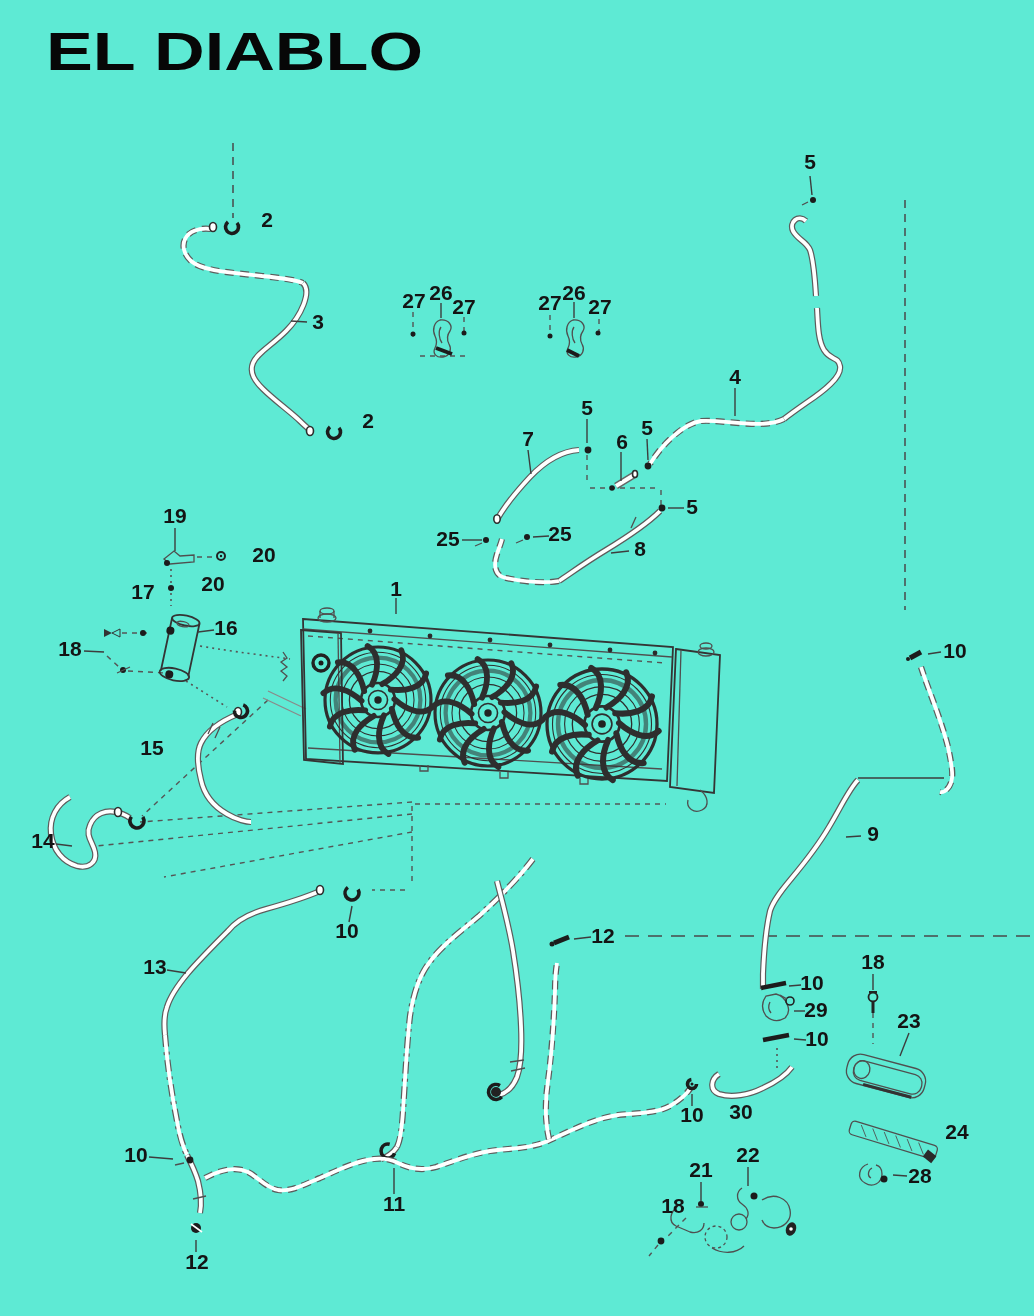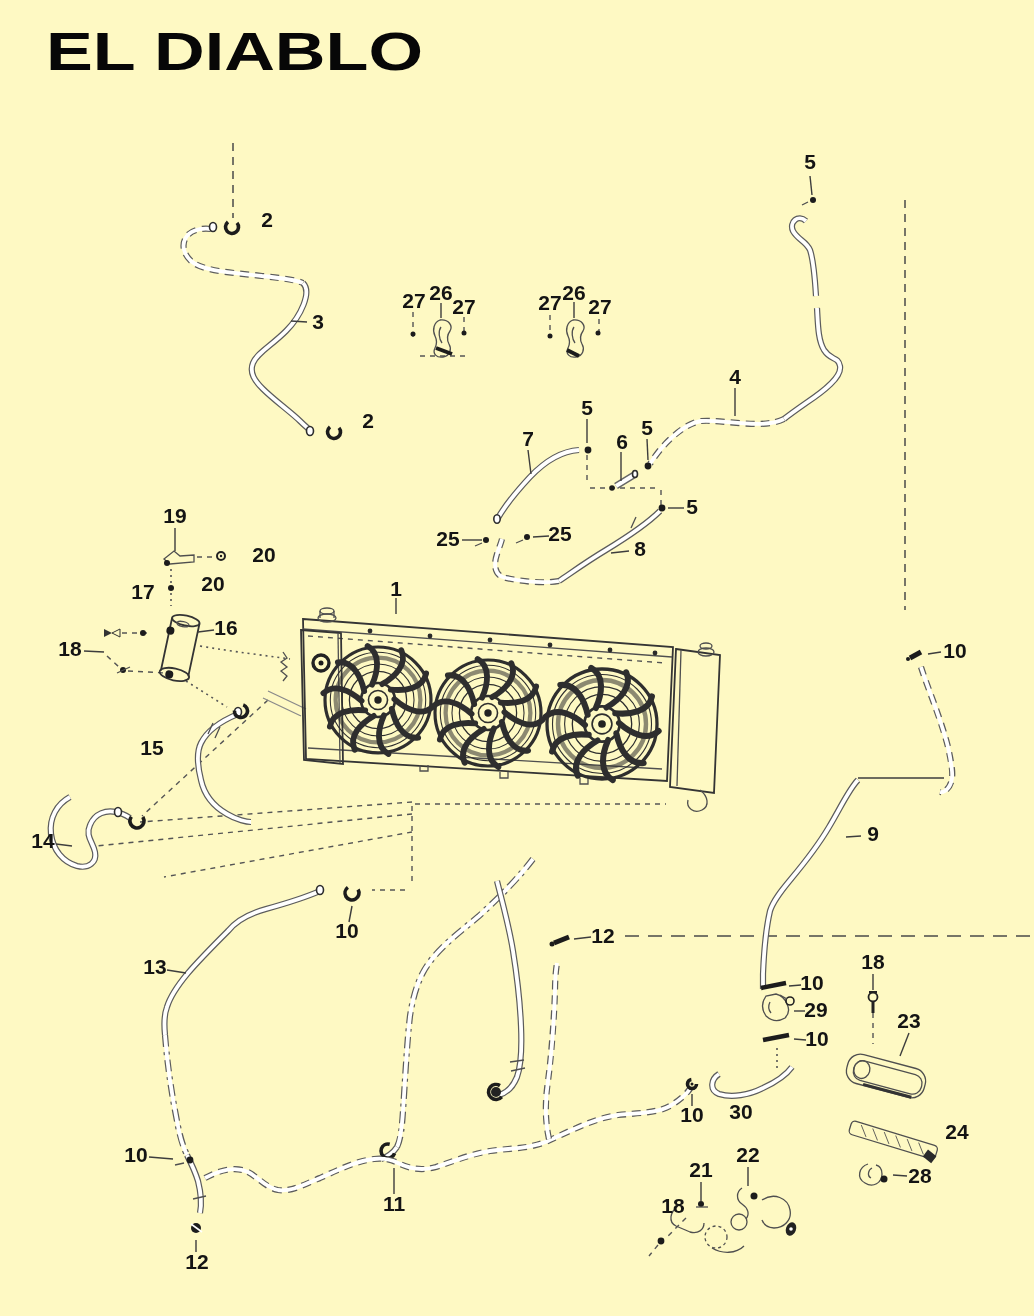--- a/index.html
+++ b/index.html
@@ -1,16 +1,16 @@
 <!DOCTYPE html>
 <html><head>
 <meta charset="utf-8">
 <style>
   html,body{margin:0;padding:0;background:#fff;}
-  #page{position:relative;width:1034px;height:1316px;background:#fef9c3;overflow:hidden;
+  #page{position:relative;width:1034px;height:1316px;background:#5eead4;overflow:hidden;
         font-family:"Liberation Sans",sans-serif;}
   #title{position:absolute;left:46px;top:20px;margin:0;font-size:54px;font-weight:bold;
          color:#070707;letter-spacing:0px;transform:scaleX(1.30);transform-origin:left center;
          font-family:"Liberation Sans",sans-serif;white-space:nowrap;}
   svg{position:absolute;left:0;top:0;}
   .s1{fill:none;stroke:#4f4f4f;stroke-width:1.3;}
   .s2{fill:none;stroke:#343434;stroke-width:1.8;}
   .tube-o{fill:none;stroke:#5c5c5c;stroke-width:6.2;}
   .tube-i{fill:none;stroke:#ffffff;stroke-width:3.8;}
   .dashT{stroke-dasharray:9 6;}

